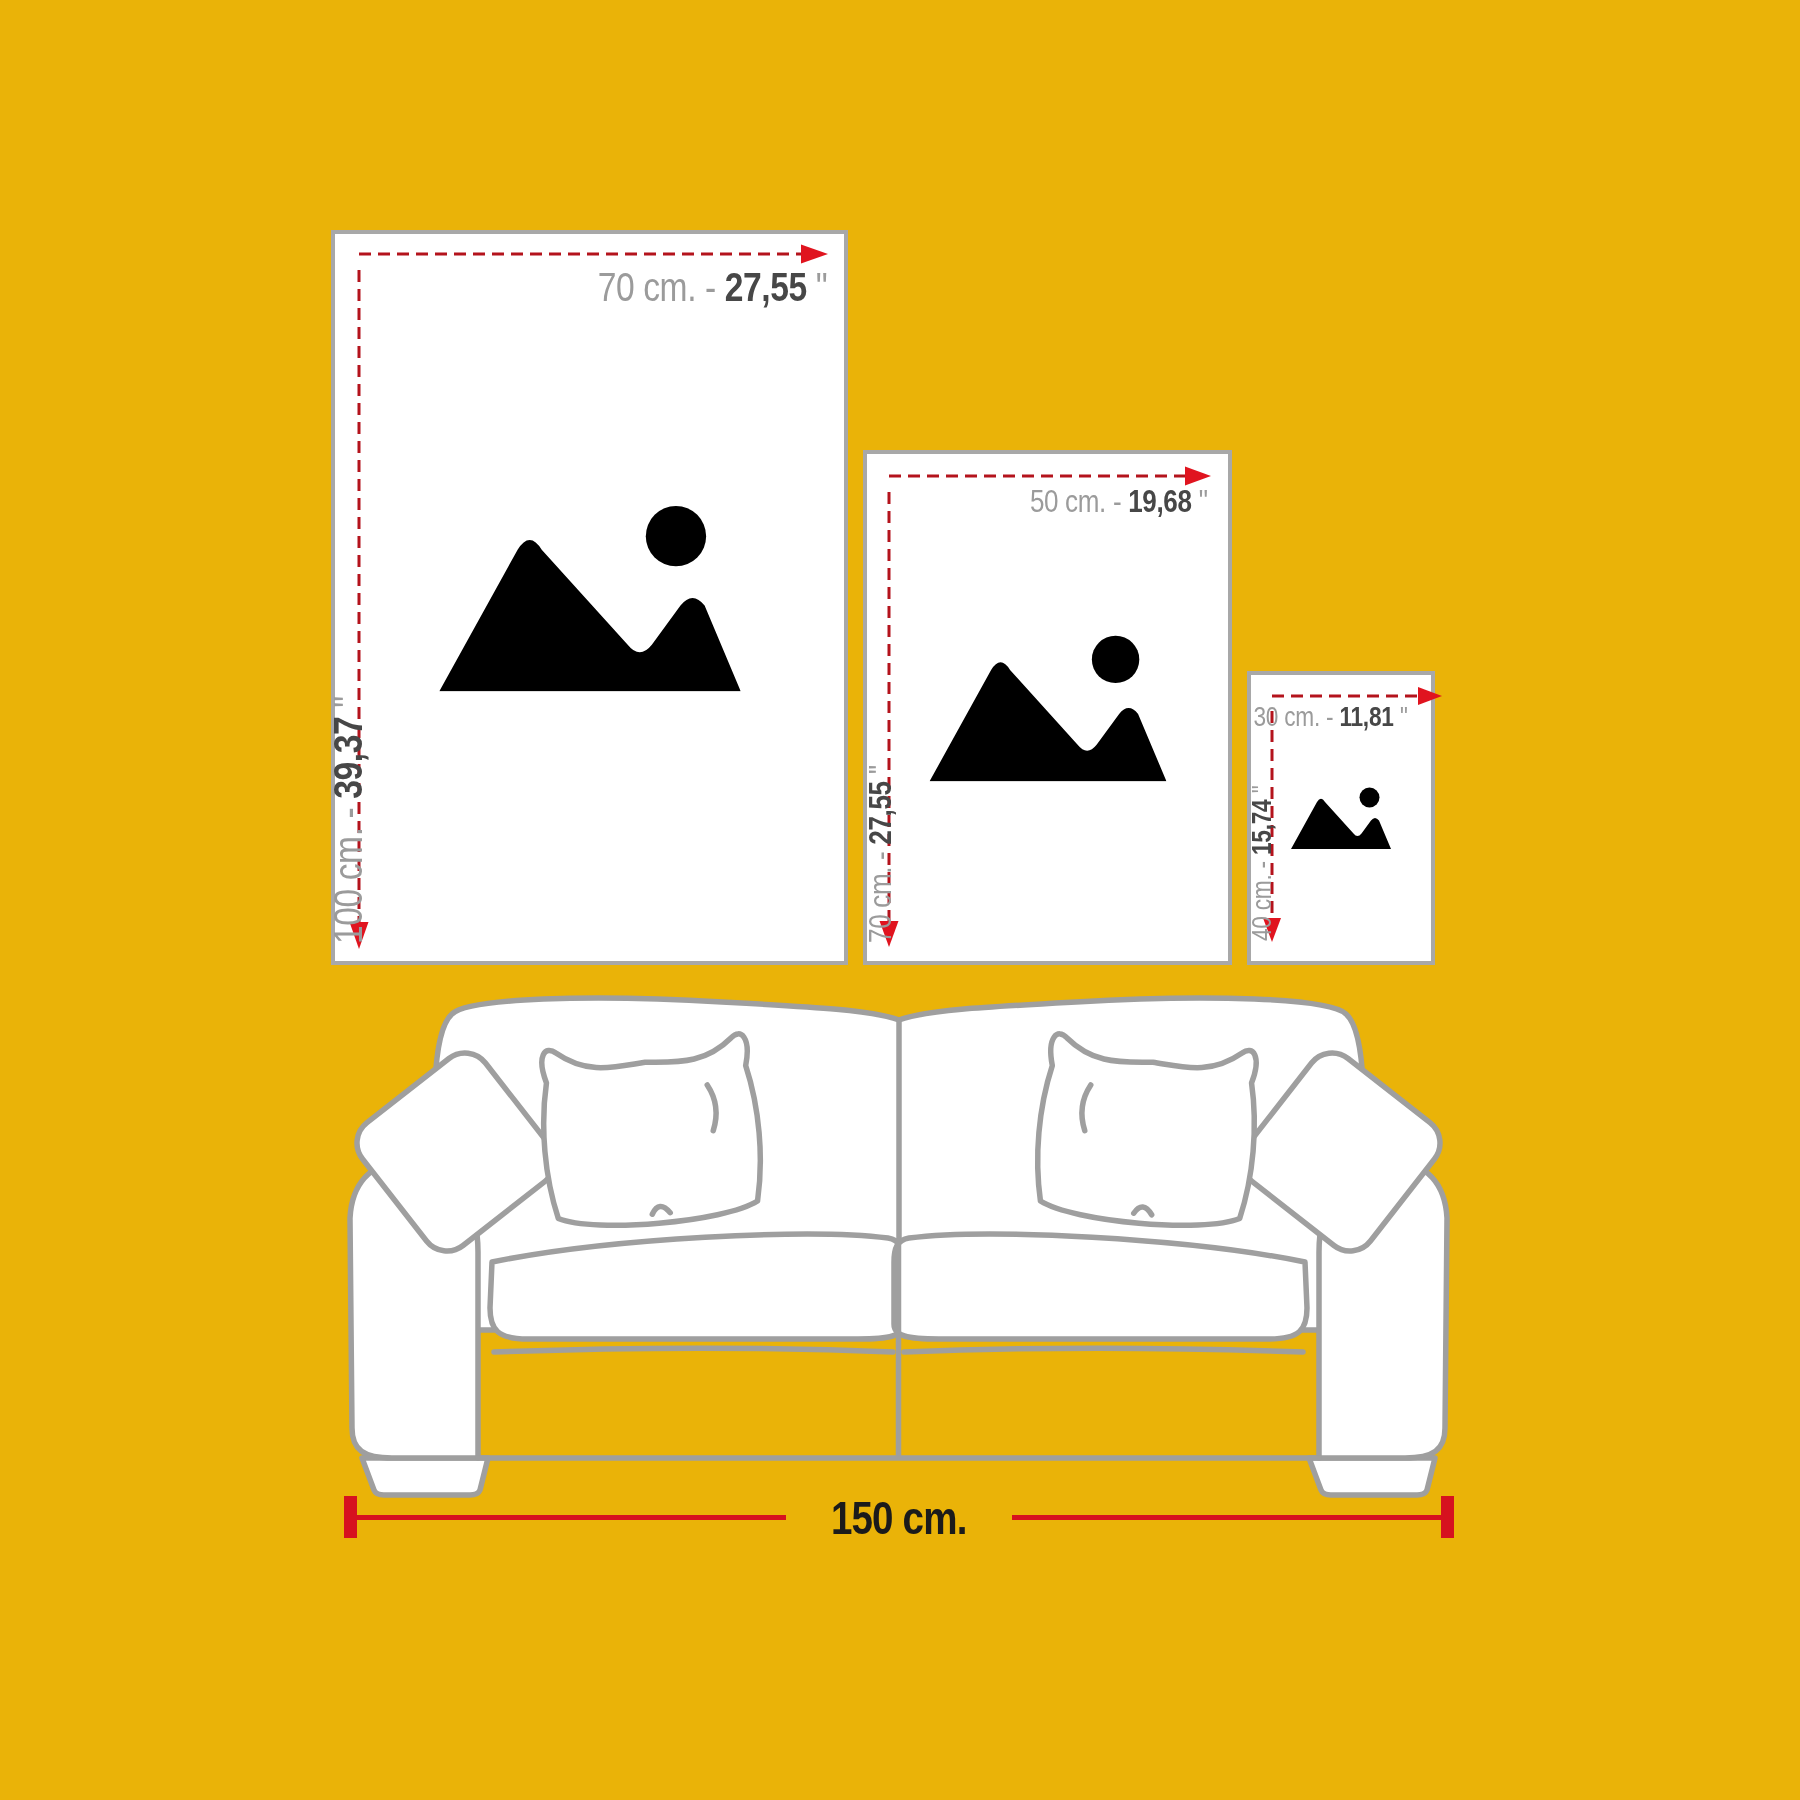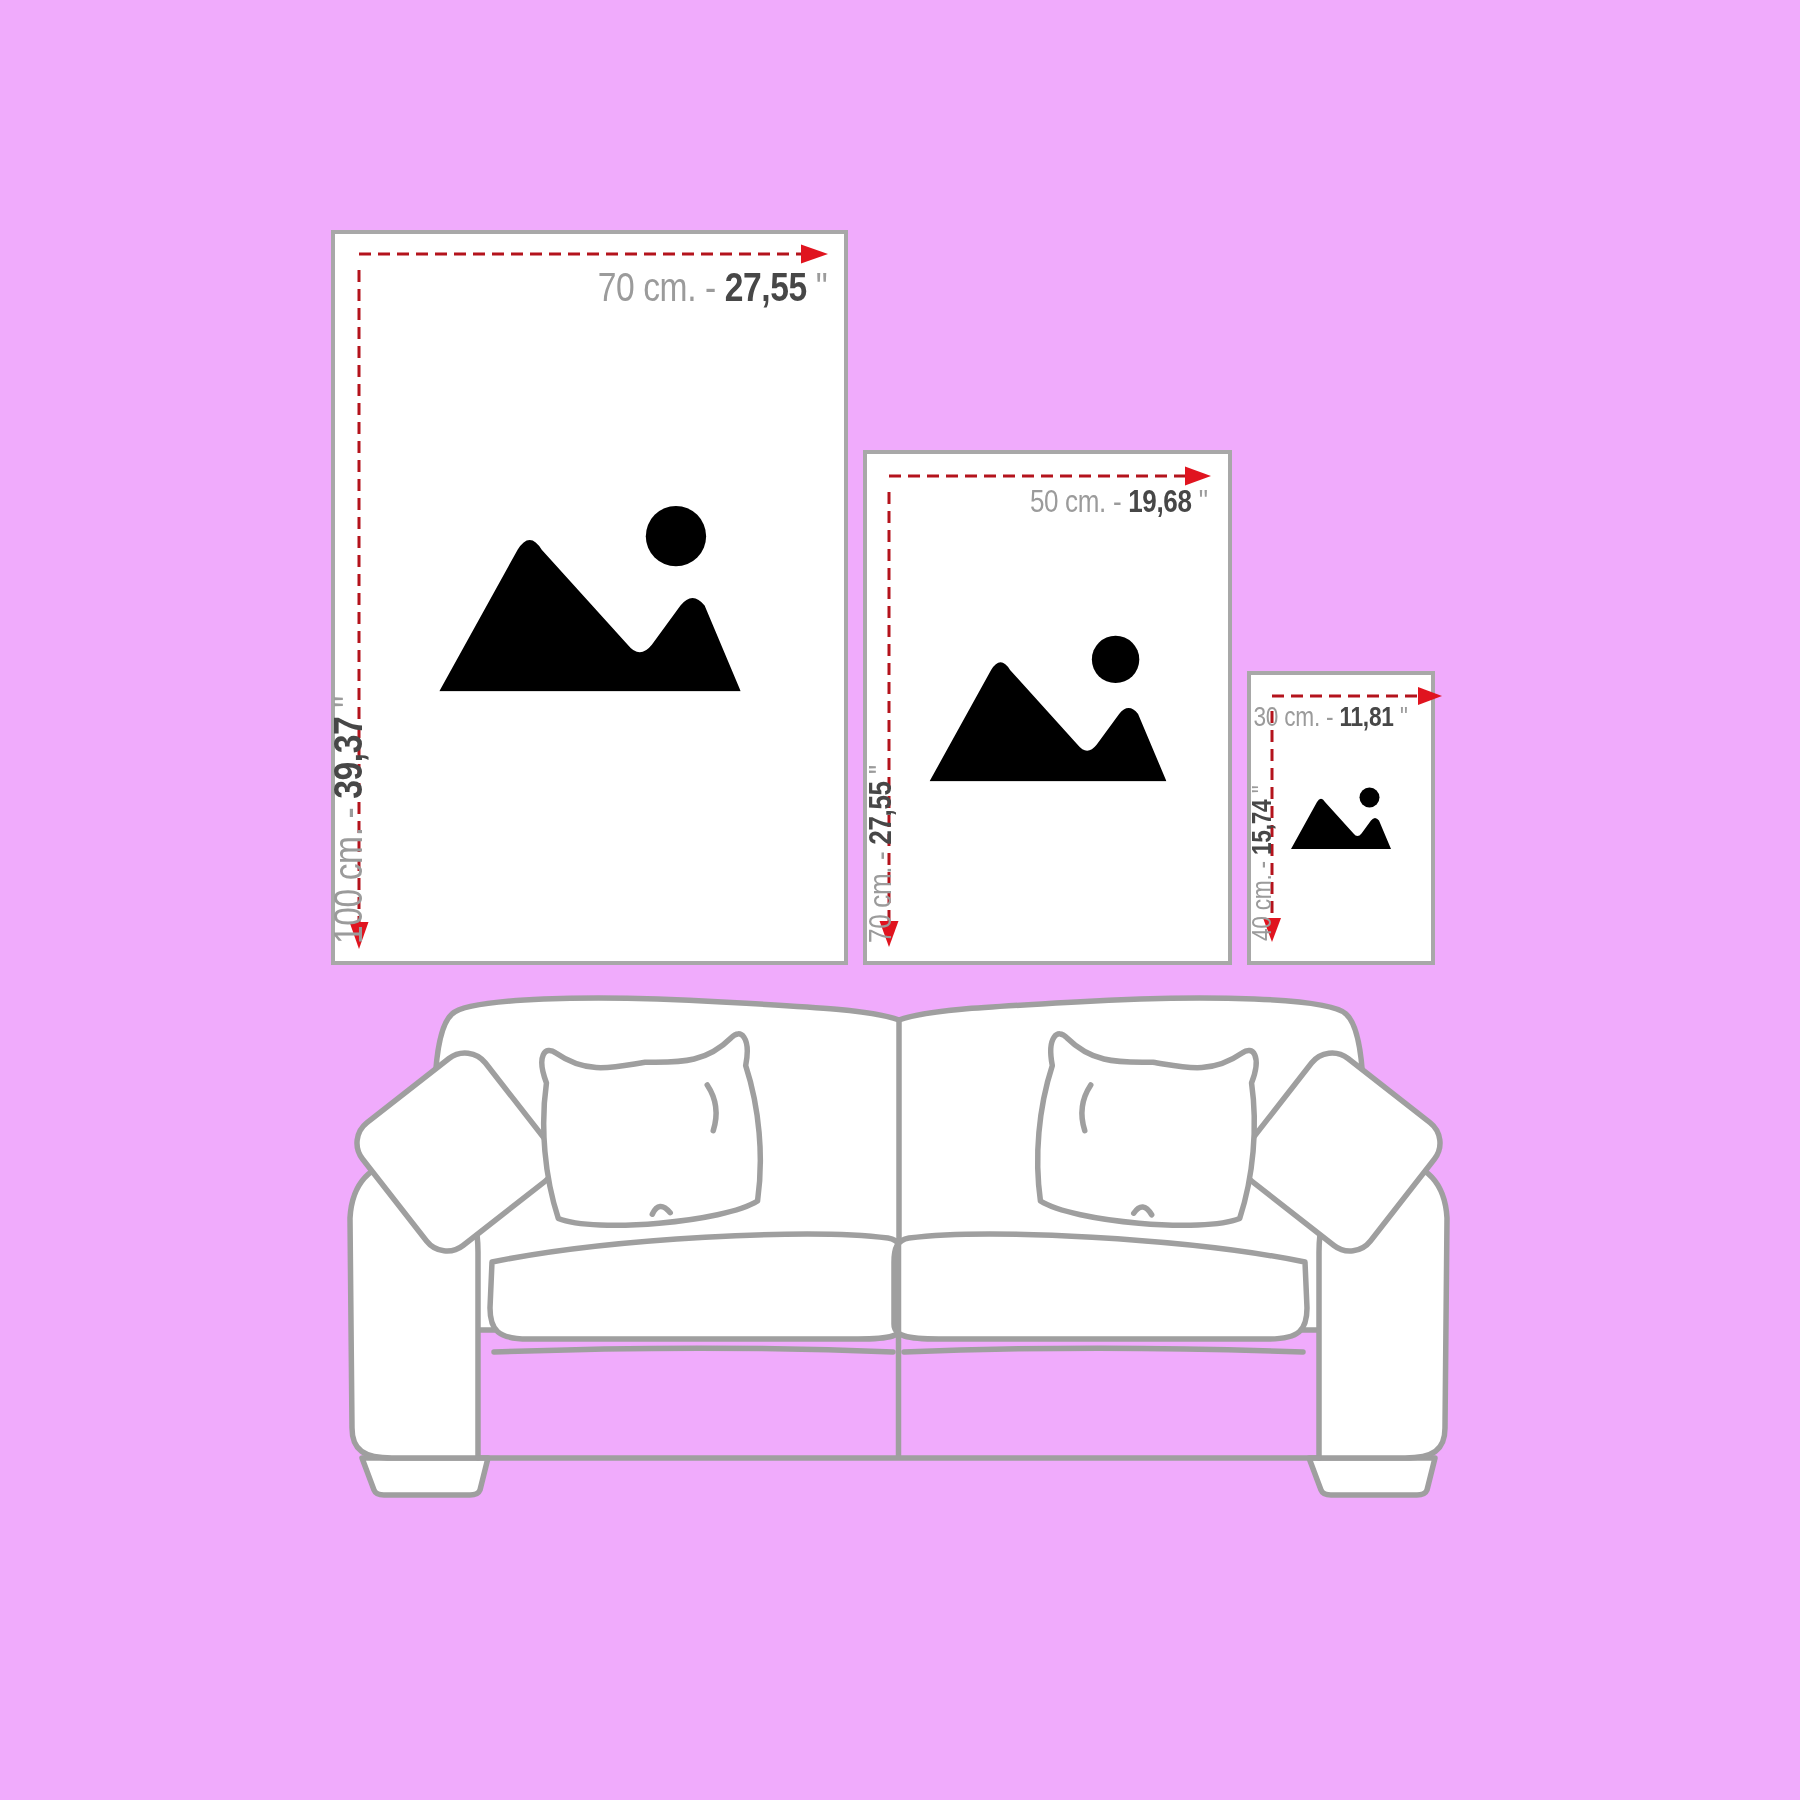--- a/index.html
+++ b/index.html
@@ -1,17 +1,17 @@
 <!DOCTYPE html>
 <html style="--frame-border: #a8a8a8; --placeholder-gray: #b0b0b0; --dash-red: #b4131c; --arrow-red: #e0141f; --measure-red: #d6121f; --label-gray: #9b9b9b; --label-dark: #474747; --sofa-line: #9f9f9f; --measure-text: #1b1b1b;"><head>
 <meta charset="utf-8">
 <style>
   html,body{margin:0;padding:0;background:#fff;}
   .canvas{
-    position:relative;width:1800px;height:1800px;background:#f0abfc;overflow:hidden;
+    position:relative;width:1800px;height:1800px;background:#eab308;overflow:hidden;
     font-family:"Liberation Sans",sans-serif;
   }
   
   .frame{
     position:absolute;background:#fff;border:4px solid var(--frame-border,#a8a8a8);
     box-sizing:border-box;
   }
   .frame-large{left:331px;top:230px;width:517px;height:735px;}
   .frame-medium{left:863px;top:450px;width:369px;height:515px;}
   .frame-small{left:1247px;top:671px;width:188px;height:294px;}
@@ -147,14 +147,21 @@
 
     <path class="solid" d="M 202,272 C 320,248 520,238 598,248 C 610,250 613,258 613,272 L 613,334 C 613,346 600,349 568,349 L 238,349 C 208,349 200,340 200,318 Z"></path>
     <path class="solid" d="M 1015,272 C 897,248 697,238 619,248 C 607,250 604,258 604,272 L 604,334 C 604,346 617,349 649,349 L 979,349 C 1009,349 1017,340 1017,318 Z"></path>
 
     <path class="open" d="M 204,362 C 340,357 480,357 603,362"></path>
     <path class="open" d="M 614,362 C 737,357 877,357 1013,362"></path>
     <path class="open" d="M 608.5,252 L 608.5,466"></path>
     <path class="open" d="M 188,468 L 1029,468"></path>
   </svg>
 
+  <div class="sofa-measure">
+    <div class="cap"></div>
+    <div class="mline"></div>
+    <div class="mtext">150 cm.</div>
+    <div class="mline"></div>
+    <div class="cap"></div>
+  </div>
 
 </div>
 
 </body></html>

